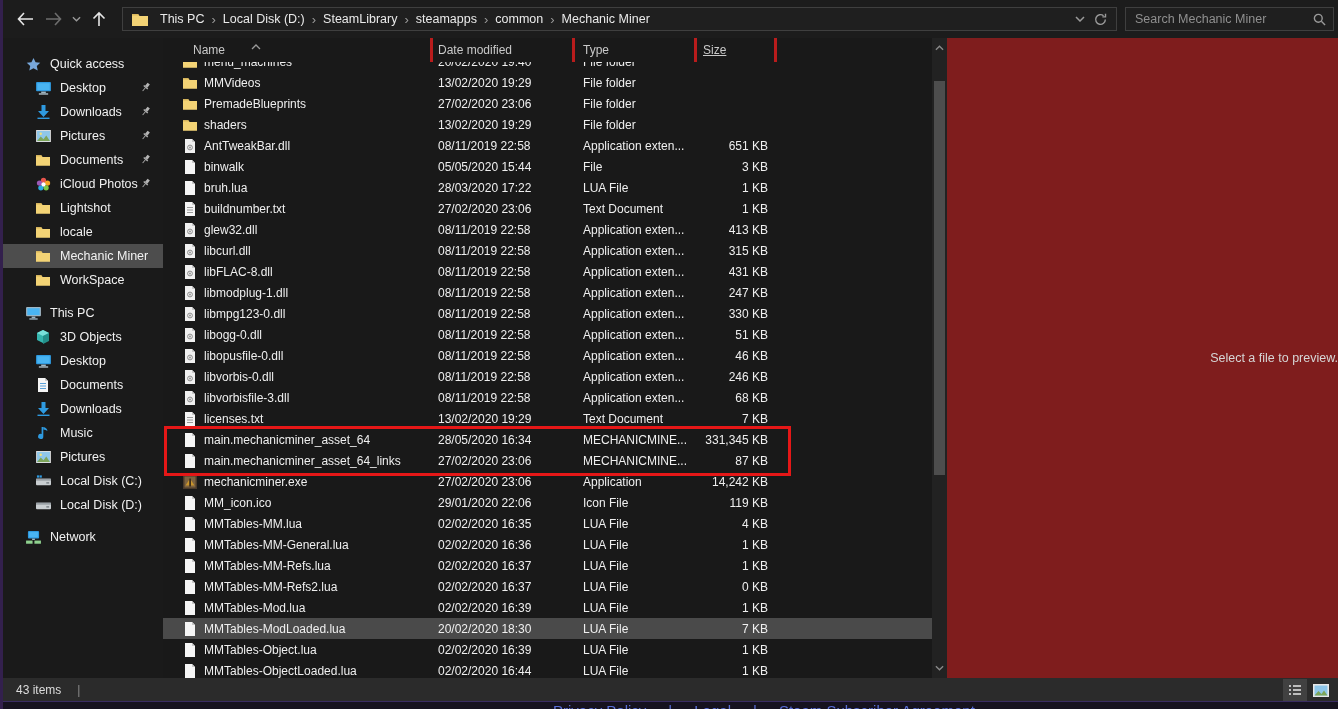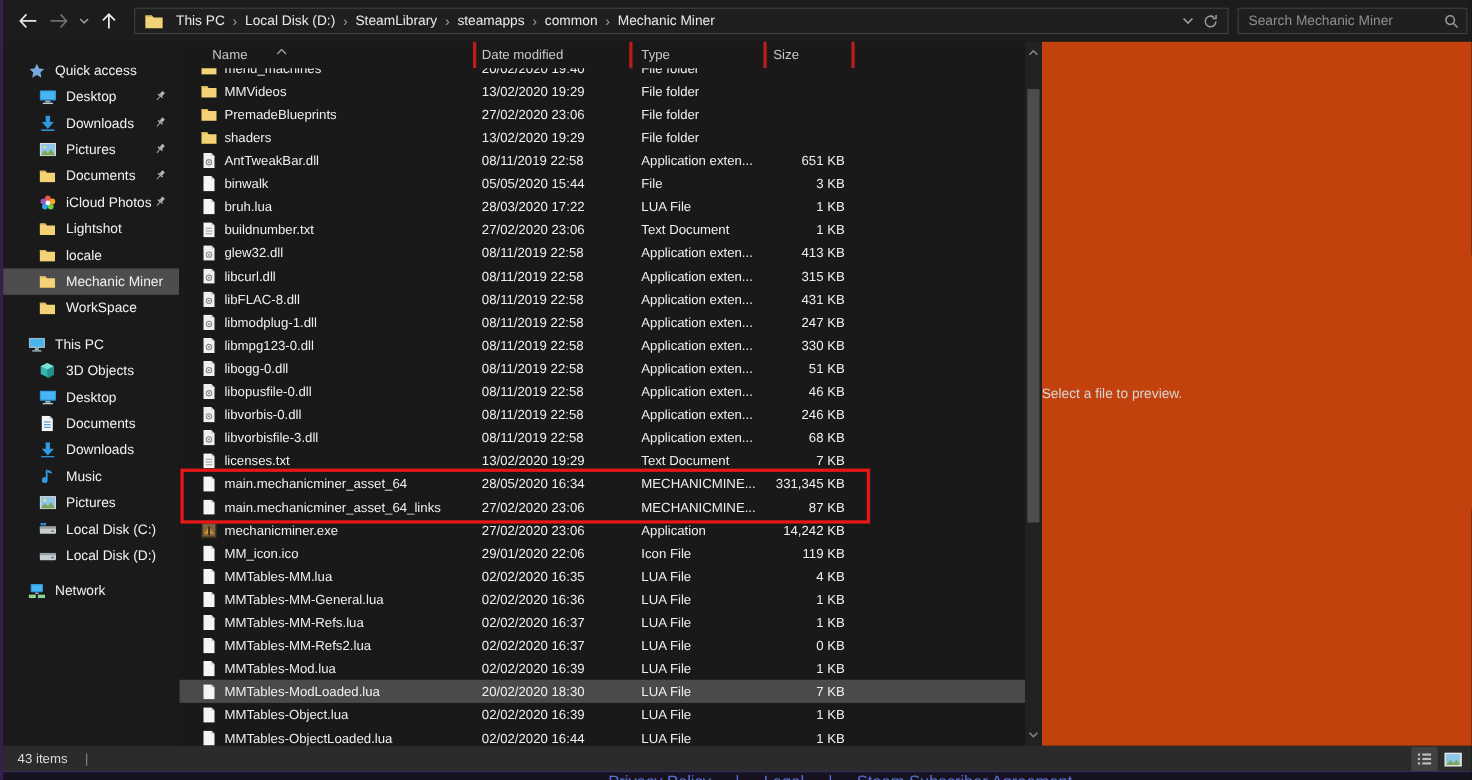--- a/index.html
+++ b/index.html
@@ -35,21 +35,21 @@
   .sb-item .pin{position:absolute;right:12px;top:6px;}
   .sb-gap1{margin-top:9px;}
   .sb-gap2{margin-top:8px;}
 
   .content{position:relative;width:784px;height:640px;background:#191919;flex:none;}
   .colheaders{height:24px;display:flex;font-size:12px;color:#c9c9c9;position:relative;box-sizing:border-box;}
   .col{box-sizing:border-box;border-right:3px solid #b91c1c;padding-top:5px;white-space:nowrap;cursor:default;}
   .col-name{width:270px;padding-left:30px;}
   .col-date{width:142px;padding-left:5px;}
   .col-type{width:122px;padding-left:8px;}
-  .col-size{width:80px;padding-left:6px;}
+  .col-size{width:80px;padding-left:6px;text-decoration:underline;}
   .col-rest{flex:1;border-right:none;}
   .sort-caret{position:absolute;left:88px;top:1px;}
 
   .rows{position:absolute;top:24px;left:0;width:769px;bottom:0;overflow:hidden;}
   .row{height:21px;display:flex;align-items:center;font-size:12px;color:#efefef;cursor:default;}
   .row.partial{margin-top:-11px;}
   .row.highlighted{background:#4a4a4a;}
   .cell-name{width:270px;box-sizing:border-box;padding-left:20px;display:flex;align-items:center;white-space:nowrap;overflow:hidden;}
   .cell-name .ficon{width:14px;display:flex;align-items:center;justify-content:center;margin-right:7px;flex:none;}
   .cell-date{width:142px;box-sizing:border-box;padding-left:5px;white-space:nowrap;}
@@ -57,21 +57,21 @@
   .cell-size{width:80px;box-sizing:border-box;padding-right:9px;text-align:right;white-space:nowrap;}
 
   .red-box{position:absolute;left:1px;top:388px;width:621px;height:44px;border:3px solid #e51717;z-index:5;pointer-events:none;}
 
   .scrollbar{position:absolute;right:0;top:0;width:15px;height:640px;background:#222222;}
   .sb-arrow{position:absolute;left:0;width:15px;height:16px;display:flex;align-items:center;justify-content:center;}
   .sb-arrow.up{top:2px;}
   .sb-arrow.down{bottom:2px;}
   .sb-thumb{position:absolute;left:2px;top:43px;width:11px;height:394px;background:#4d4d4d;}
 
-  .preview{flex:1;display:flex;align-items:center;justify-content:flex-start;background:#c2410c;color:#d6d6d6;font-size:12.5px;}
+  .preview{flex:1;display:flex;align-items:center;justify-content:flex-end;background:#7f1d1d;color:#d6d6d6;font-size:12.5px;}
 
   
   .statusbar{height:24px;background:#2b2b2b;display:flex;align-items:center;padding:0 16px;font-size:12px;color:#dcdcdc;position:relative;}
   .status-sep{margin-left:16px;color:#8a8a8a;}
   .view-btns{position:absolute;right:5px;top:1px;display:flex;gap:2px;}
   .view-btn{width:24px;height:22px;display:flex;align-items:center;justify-content:center;}
   .view-btn.active{background:#414141;}
 
   
   .bottom-strip{position:absolute;left:0;bottom:0;width:1338px;height:7px;background:#16121f;border-top:1px solid #3a2b63;overflow:hidden;z-index:55;}

